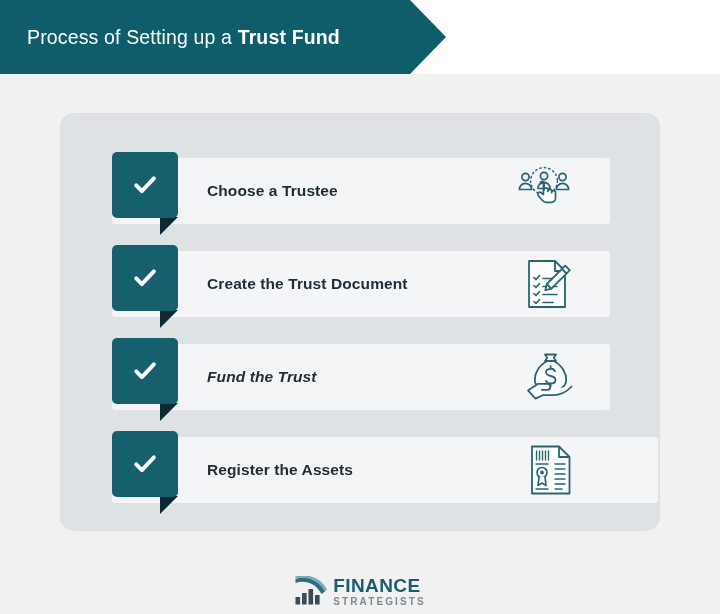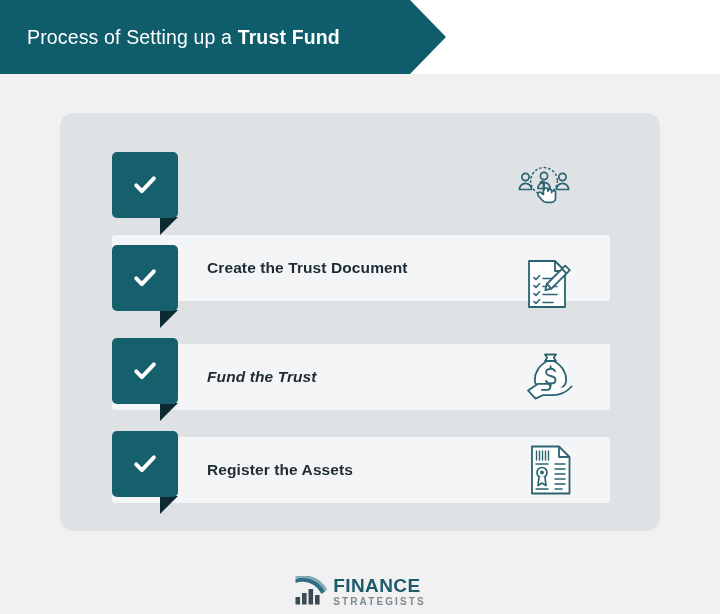--- a/index.html
+++ b/index.html
@@ -71,23 +71,23 @@
   
   .step-row {
     position: absolute;
     left: 112px;
     width: 498px;
     height: 66px;
     background: #F4F5F6;
     border-radius: 3px;
   }
   .step-row.r0 { top: 158px; }
-  .step-row.r1 { top: 235px; }
+  .step-row.r1 { top: 251px; }
   .step-row.r2 { top: 344px; font-style: italic; }
-  .step-row.r3 { top: 437px; }
+  .step-row.r3 { top: 437px; padding-left: 48px; }
 
   .step-label {
     position: absolute;
     left: 95px;
     top: 0;
     height: 66px;
     display: flex;
     align-items: center;
     color: #1E2C35;
     font-size: 15.5px;
@@ -198,20 +198,23 @@
   <div class="header-banner">
     <div class="header-title">
       <span>Process of Setting up a </span><span class="strong">Trust Fund</span>
     </div>
   </div>
 
   <div class="body-area"></div>
 
   <div class="inner-panel"></div>
 
+  <div class="step-row r0">
+    <div class="step-label">Choose a Trustee</div>
+  </div>
   <div class="check-badge r0">
     <div class="check-tail"></div>
     <div class="check-square">
       <svg class="check-glyph" viewBox="0 0 24 24">
         <path d="M4.5 12.4 L9.3 17.2 L19.6 6.4" fill="none" stroke="#FFFFFF" stroke-width="3.4" stroke-linecap="round" stroke-linejoin="round"></path>
       </svg>
     </div>
   </div>
   <div class="row-icon r0">
     <svg width="54" height="50" viewBox="0 0 54 50">

